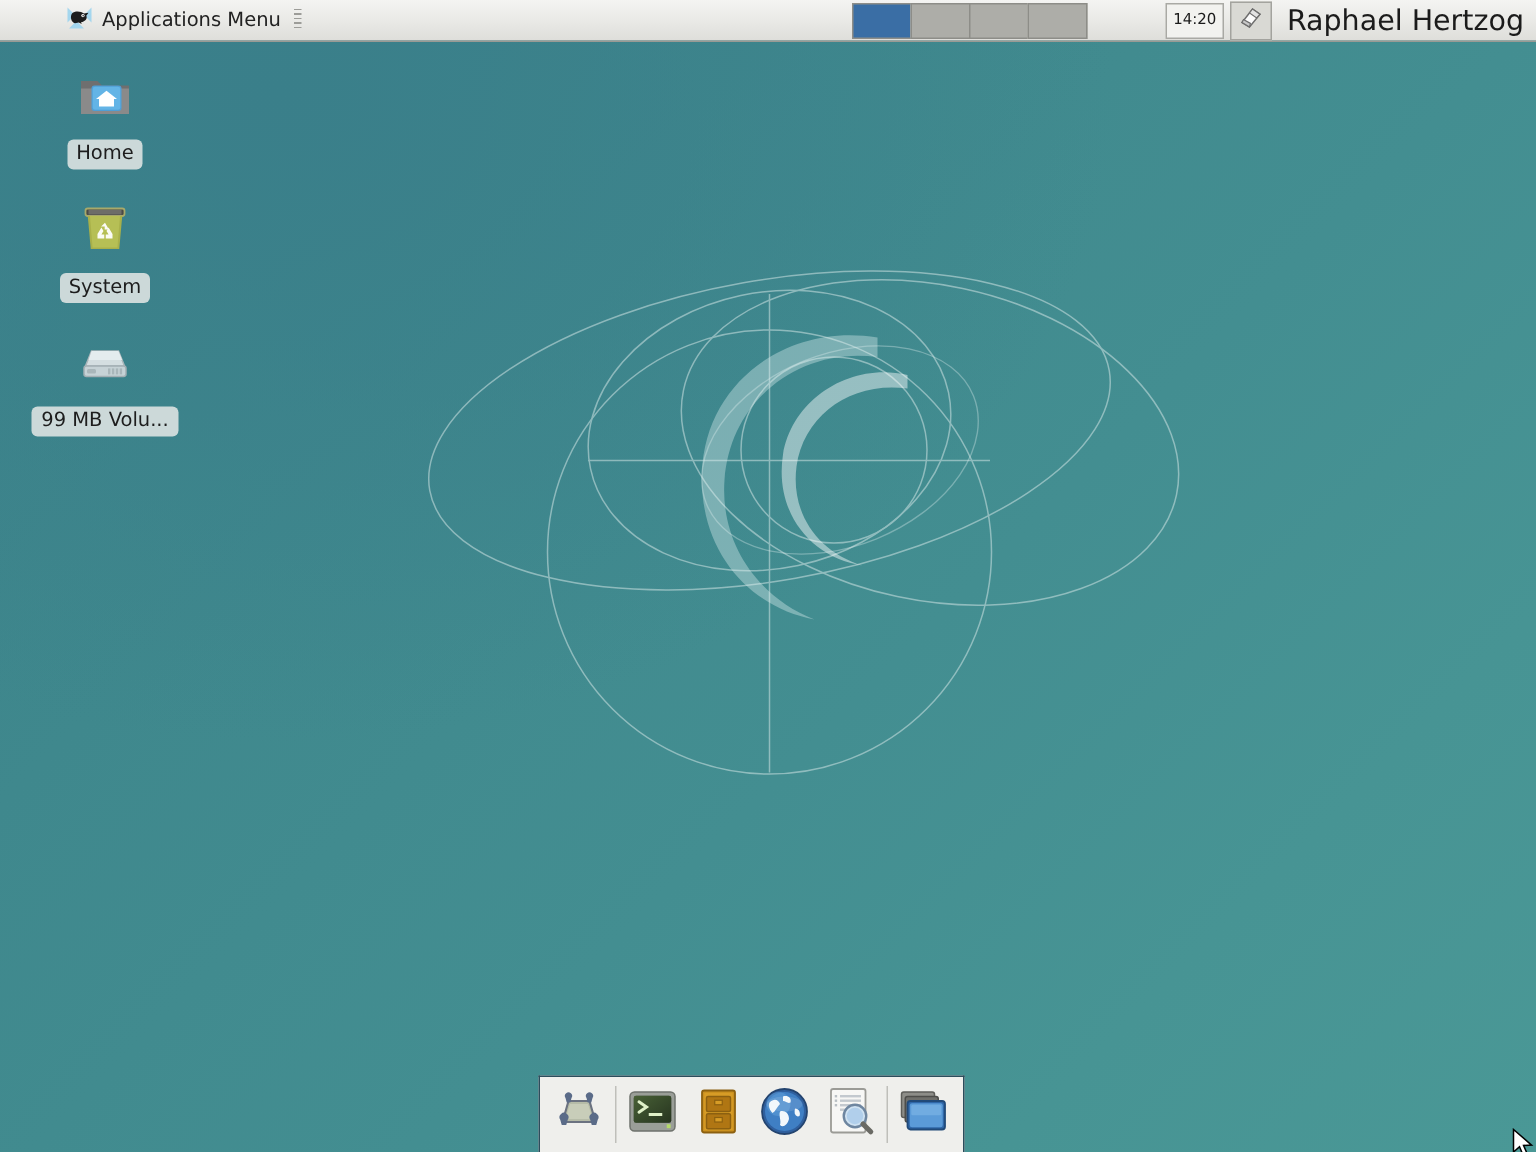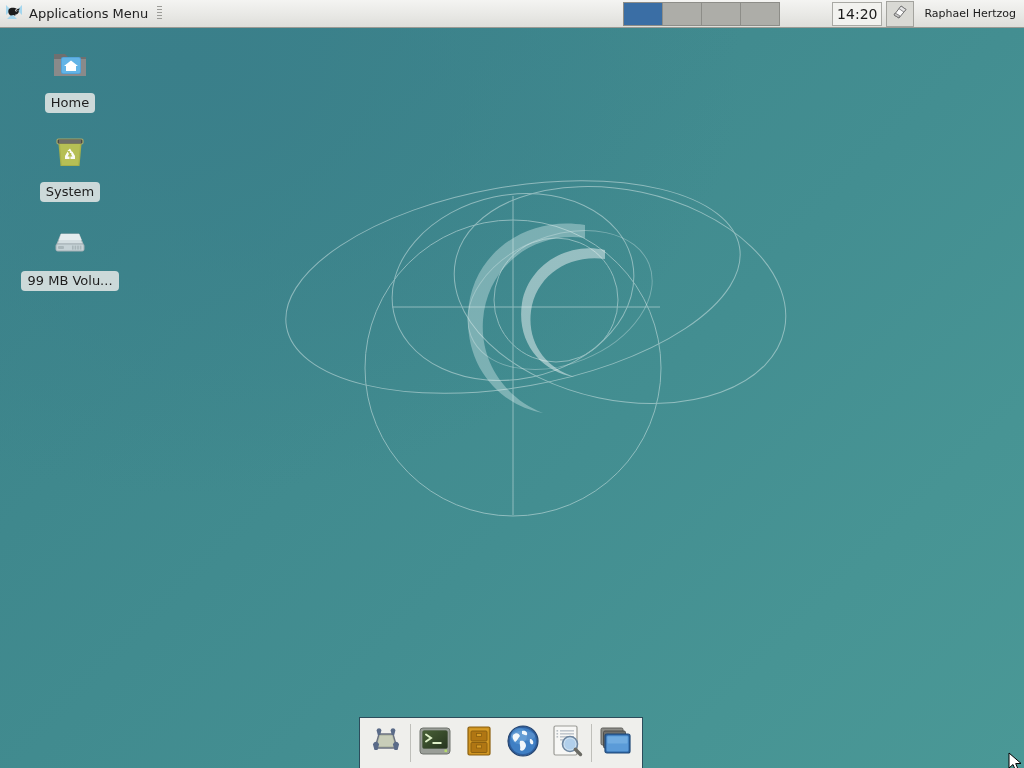--- a/index.html
+++ b/index.html
@@ -35,20 +35,21 @@
   #top-panel {
     position: absolute;
     left: 0; top: 0;
     width: 1024px;
     height: 28px;
     background: linear-gradient(180deg, #f4f4f2 0%, #e9e9e6 52%, #dededa 100%);
     border-bottom: 1px solid #9a9a94;
     box-sizing: border-box;
     display: flex;
     align-items: center;
+    padding-left: 39px;
   }
   #app-menu {
     display: flex;
     align-items: center;
     height: 26px;
     padding: 0 6px 0 4px;
     gap: 5px;
     cursor: pointer;
   }
   .menu-label {
@@ -86,39 +87,39 @@
     width: 38px;
     border: 1px solid #8d8d88;
     border-right: none;
     background: #adada8;
     cursor: pointer;
   }
   .ws:last-child { border-right: 1px solid #8d8d88; }
   .ws.active { background: #3a6ea5; }
 
   #clock {
-    font-size: 14px;
+    font-size: 10px;
     color: #1b1b1b;
     padding: 2px 4px;
     border: 1px solid #a9a9a4;
     background: #f2f2ef;
     line-height: 18px;
     cursor: default;
     margin-left: 48px;
   }
   #action-btn {
     width: 26px; height: 24px;
     margin-left: 4px;
     border: 1px solid #a3a39e;
     background: #d9d9d4;
     display: flex; align-items: center; justify-content: center;
     cursor: pointer;
   }
   #username {
-    font-size: 11px;
+    font-size: 19px;
     color: #1b1b1b;
     padding: 0 8px 0 10px;
     white-space: nowrap;
     cursor: pointer;
   }
 
   
   #desktop-icons {
     position: absolute;
     left: 16px; top: 40px;

